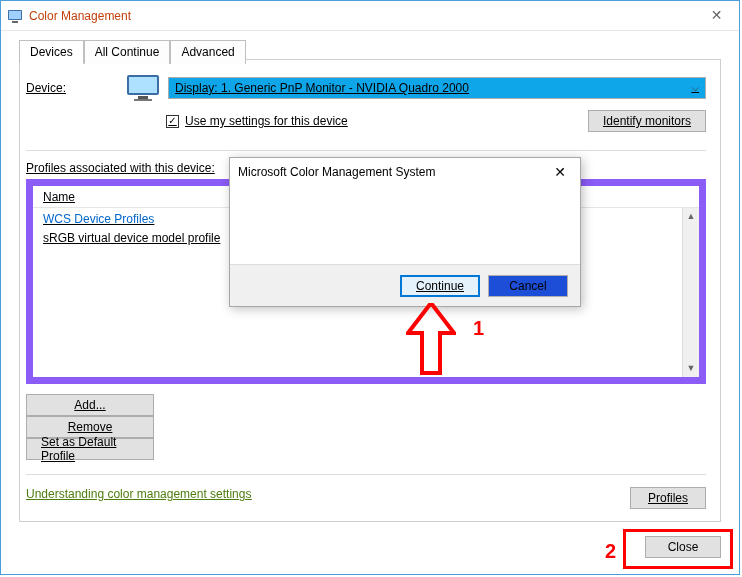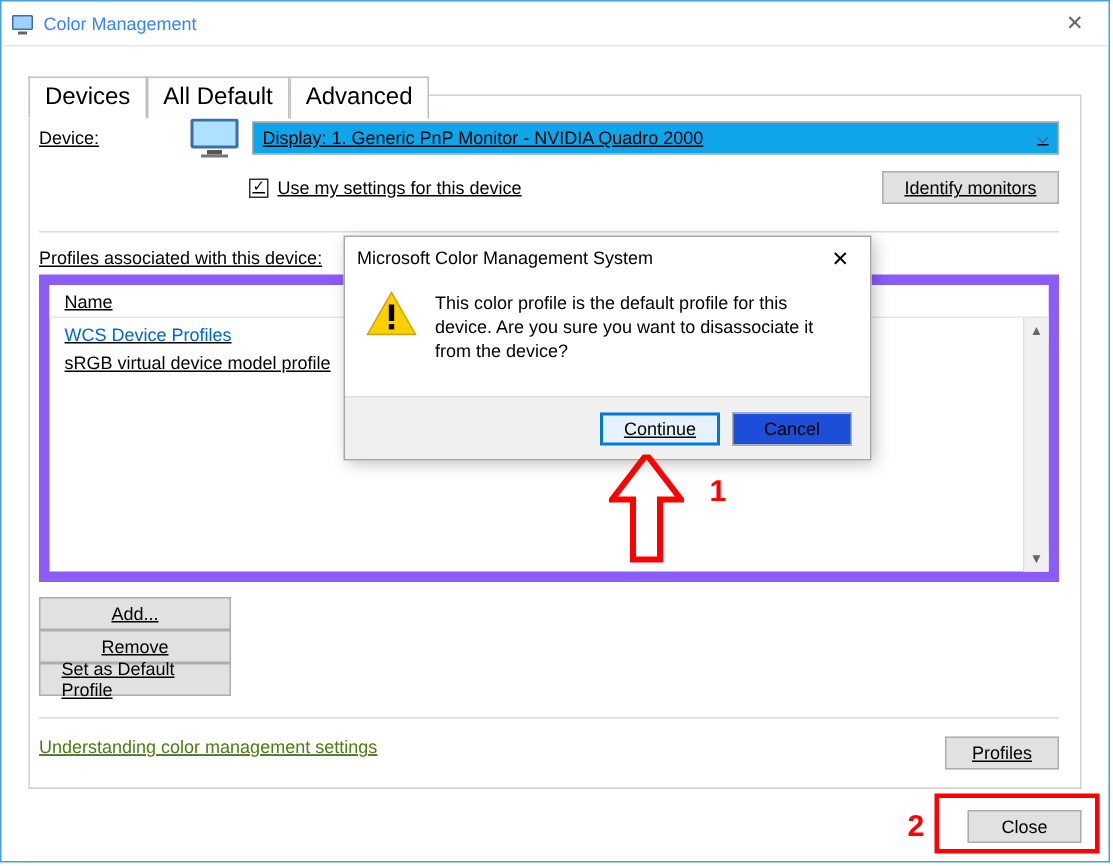--- a/index.html
+++ b/index.html
@@ -18,46 +18,46 @@
     position: relative;
     background: #fff;
   }
   .titlebar {
     height: 30px;
     display: flex; align-items: center;
     padding: 0 0 0 6px;
     border-bottom: 1px solid #e8e8e8;
   }
   .titlebar .icon-slot { width: 16px; height: 16px; margin-right: 6px; }
-  .titlebar .title { font-size: 12px; color: #3b82f6; flex: 1; }
+  .titlebar .title { font-size: 12px; color: #c2410c; flex: 1; }
   .titlebar .close {
     width: 45px; height: 30px; text-align: center; line-height: 28px;
     font-size: 14px; color: #666; cursor: pointer;
   }
 
   .content {
     padding: 4px 18px 0 18px;
   }
 
   
   .tabstrip {
     display: flex;
     border-bottom: 1px solid #cfcfcf;
     position: relative;
     margin-bottom: 0;
   }
   .tab {
     padding: 4px 10px;
-    font-size: 16px;
+    font-size: 12px;
     border: 1px solid #bfbfbf;
     border-bottom: none;
     background: #fdfdfd;
     margin-right: 0;
     position: relative;
-    top: 16px;
+    top: 5px;
     cursor: pointer;
   }
   .tab.active {
     background: #fff;
     border-bottom: 1px solid #fff;
     z-index: 2;
   }
 
   .panel {
     border: 1px solid #cfcfcf;
@@ -187,21 +187,21 @@
         <rect x="5" y="13" width="6" height="2" fill="#666"></rect>
       </svg>
     </span>
     <span class="title">Color Management</span>
     <span class="close">✕</span>
   </div>
 
   <div class="content">
     <div class="tabstrip">
       <div class="tab active">Devices</div>
-      <div class="tab">All Default</div>
+      <div class="tab">All Continue</div>
       <div class="tab">Advanced</div>
     </div>
 
     <div class="panel">
 
       <div class="row device-row">
         <span class="device-label">Device:</span>
         <span class="monitor-icon">
           <svg viewBox="0 0 34 28" width="34" height="28">
             <rect x="1" y="1" width="32" height="20" rx="2" fill="#3a6ea5"></rect>
@@ -275,30 +275,20 @@
       </span>
     </div>
 
   </div>
 
   <div class="dialog">
     <div class="dlg-title">
       <span class="t">Microsoft Color Management System</span>
       <span class="dlg-close">✕</span>
     </div>
-    <div class="dlg-body">
-      <span class="warn-icon">
-        <svg viewBox="0 0 34 30" width="34" height="30">
-          <polygon points="17,1 33,29 1,29" fill="#ffcf00" stroke="#caa300" stroke-width="1"></polygon>
-          <rect x="15.2" y="9" width="3.6" height="11" fill="#000"></rect>
-          <rect x="15.2" y="22" width="3.6" height="3.6" fill="#000"></rect>
-        </svg>
-      </span>
-      <span class="dlg-msg">This color profile is the default profile for this device. Are you sure you want to disassociate it from the device?</span>
-    </div>
     <div class="dlg-btns">
       <span class="dlg-btn primary">
         <span>Continue</span>
       </span>
       <span class="dlg-btn">
         <span>Cancel</span>
       </span>
     </div>
   </div>
 

